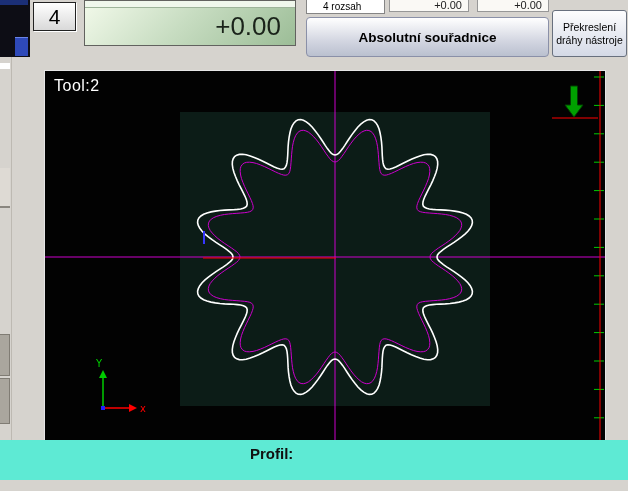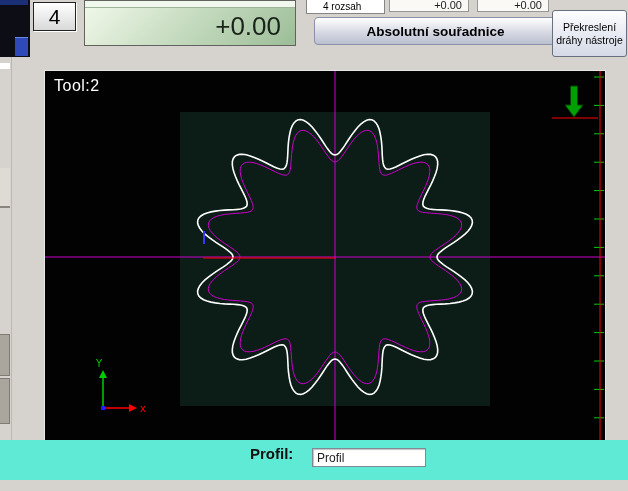--- a/index.html
+++ b/index.html
@@ -46,25 +46,25 @@
   }
   .val-box {
     top:0; height:12px; overflow:hidden;
     background:#faf9f5; border:1px solid #979797; border-top:none;
     display:flex; align-items:flex-end; justify-content:flex-end;
     padding-right:6px; font-size:11px; color:#222;
   }
   .val1 { left:389px; width:80px; }
   .val2 { left:477px; width:72px; }
   .abs-label {
-    left:306px; top:17px; width:243px; height:28px;
+    left:306px; top:17px; width:243px; height:40px;
     background:linear-gradient(180deg,#ffffff,#d3d6e1 60%,#bac0cf);
     border:1px solid #8a90a8; border-radius:4px;
     display:flex; align-items:center; justify-content:center;
-    font-size:13.5px; font-weight:bold; color:#000;margin-left:8px;
+    font-size:13.5px; font-weight:bold; color:#000;
   }
   .redraw-btn {
     left:552px; top:10px; width:75px; height:47px;
     background:linear-gradient(180deg,#fdfdfe,#d4d9e6);
     border:1px solid #68707e; border-radius:3px;
     display:flex; align-items:center; justify-content:center; text-align:center;
     font-size:10.5px; line-height:13px; color:#000; padding:2px 3px;
     cursor:pointer;
   }
 
@@ -160,14 +160,13 @@
         <text x="51" y="296" fill="#00cc00" font-size="10">Y</text>
         <text x="95" y="341" fill="#ff0000" font-size="10">x</text>
       </svg>
     <div class="tool-label">Tool:2</div>
   </div>
 </div>
 
 <div class="abs groove"></div>
 <div class="abs bottom-bar">
   <span class="profile-label">Profil:</span>
-  <input class="profile-input" type="text" value="Profil" style="">
 </div>
 
 </body></html>

